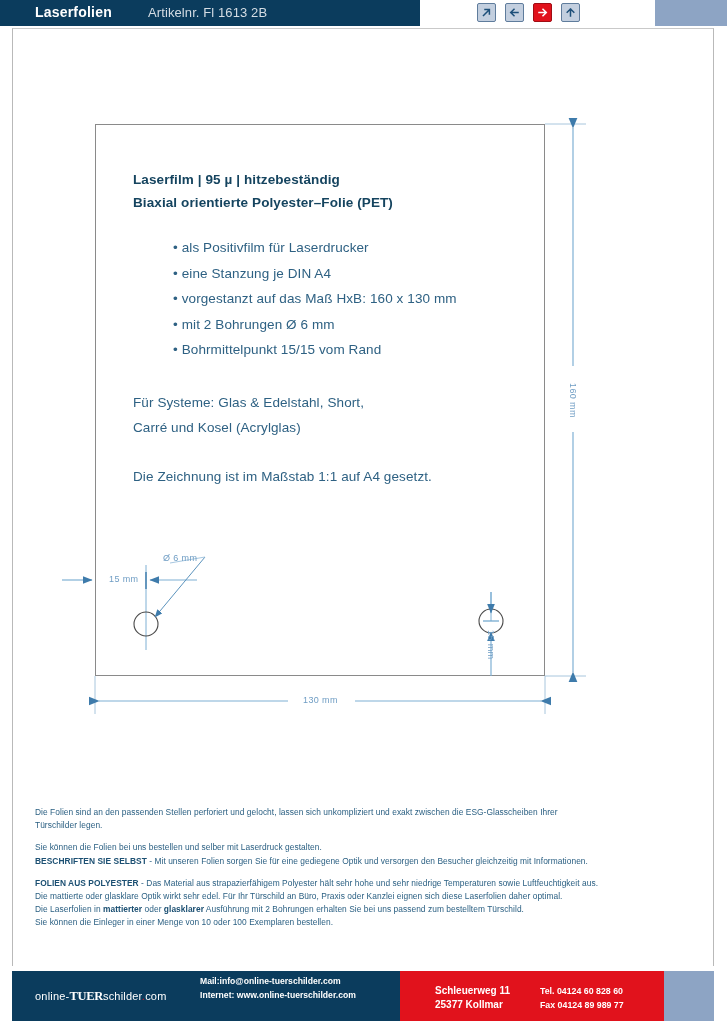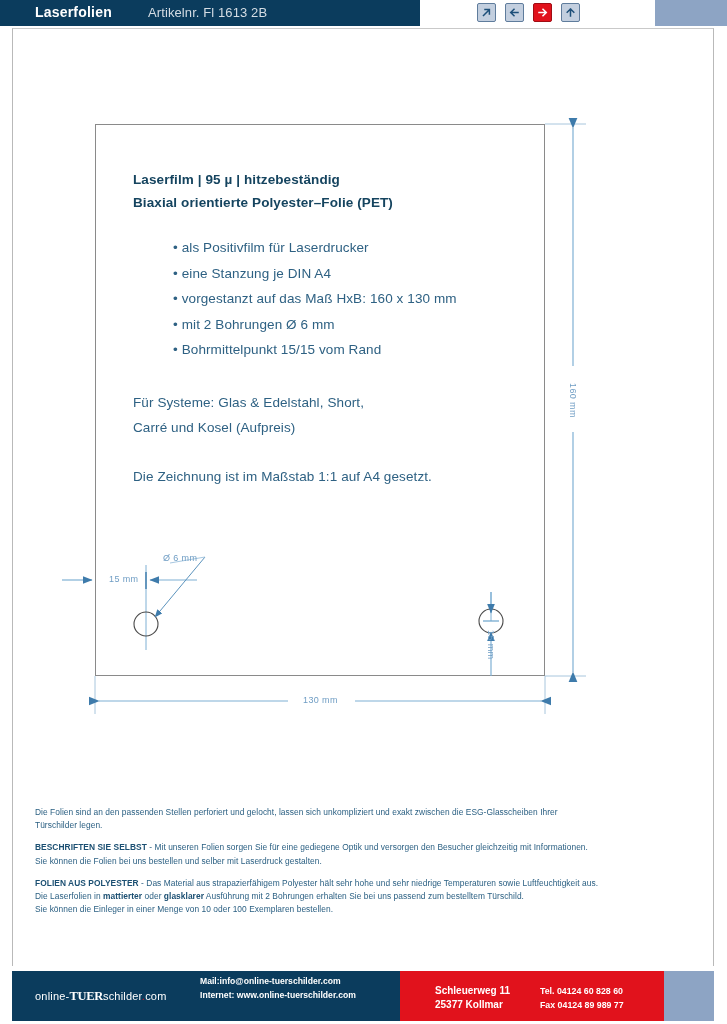--- a/index.html
+++ b/index.html
@@ -331,33 +331,34 @@
   <div class="spec-head">Biaxial orientierte Polyester–Folie (PET)</div>
   <ul class="spec-list">
     <li>als Positivfilm für Laserdrucker</li>
     <li>eine Stanzung je DIN A4</li>
     <li>vorgestanzt auf das Maß HxB: 160 x 130 mm</li>
     <li>mit 2 Bohrungen Ø 6 mm</li>
     <li>Bohrmittelpunkt 15/15 vom Rand</li>
   </ul>
   <div class="spec-para">
     <div>Für Systeme: Glas &amp; Edelstahl, Short,</div>
-    <div>Carré und Kosel  (Aufpreis)</div>
+    <div>Carré und Kosel  (Acrylglas)</div>
   </div>
   <div class="spec-para2">Die Zeichnung ist im Maßstab 1:1 auf A4 gesetzt.</div>
 </div>
 
 <div class="bottom-text">
   <p>Die Folien sind an den passenden Stellen perforiert und gelocht, lassen sich unkompliziert und exakt zwischen die ESG-Glasscheiben Ihrer</p>
   <p>Türschilder legen.</p>
   <div class="gap"></div>
+  <p>Sie können die Folien bei uns bestellen und selber mit Laserdruck gestalten.</p>
   <p><b>BESCHRIFTEN SIE SELBST</b><span> - Mit unseren Folien sorgen Sie für eine gediegene Optik und versorgen den Besucher gleichzeitig mit Informationen.</span></p>
-  <p>Sie können die Folien bei uns bestellen und selber mit Laserdruck gestalten.</p>
   <div class="gap"></div>
   <p><b>FOLIEN AUS POLYESTER</b><span> - Das Material aus strapazierfähigem Polyester hält sehr hohe und sehr niedrige Temperaturen sowie Luftfeuchtigkeit aus.</span></p>
+  <p>Die mattierte oder glasklare Optik wirkt sehr edel. Für Ihr Türschild an Büro, Praxis oder Kanzlei eignen sich diese Laserfolien daher optimal.</p>
   <p><span>Die Laserfolien in </span><b>mattierter</b><span> oder </span><b>glasklarer</b><span> Ausführung mit 2 Bohrungen erhalten Sie bei uns passend zum bestelltem Türschild.</span></p>
   <p>Sie können die Einleger in einer Menge von 10 oder 100 Exemplaren bestellen.</p>
 </div>
 
 <div class="footer">
   <div class="footer-blue"></div>
   <div class="footer-red"></div>
   <div class="footer-gray"></div>
 
   <div class="footer-logo"><span>online-</span><span class="tuer">TUER</span><span>schilder</span><span class="reddot">.</span><span>com</span></div>

